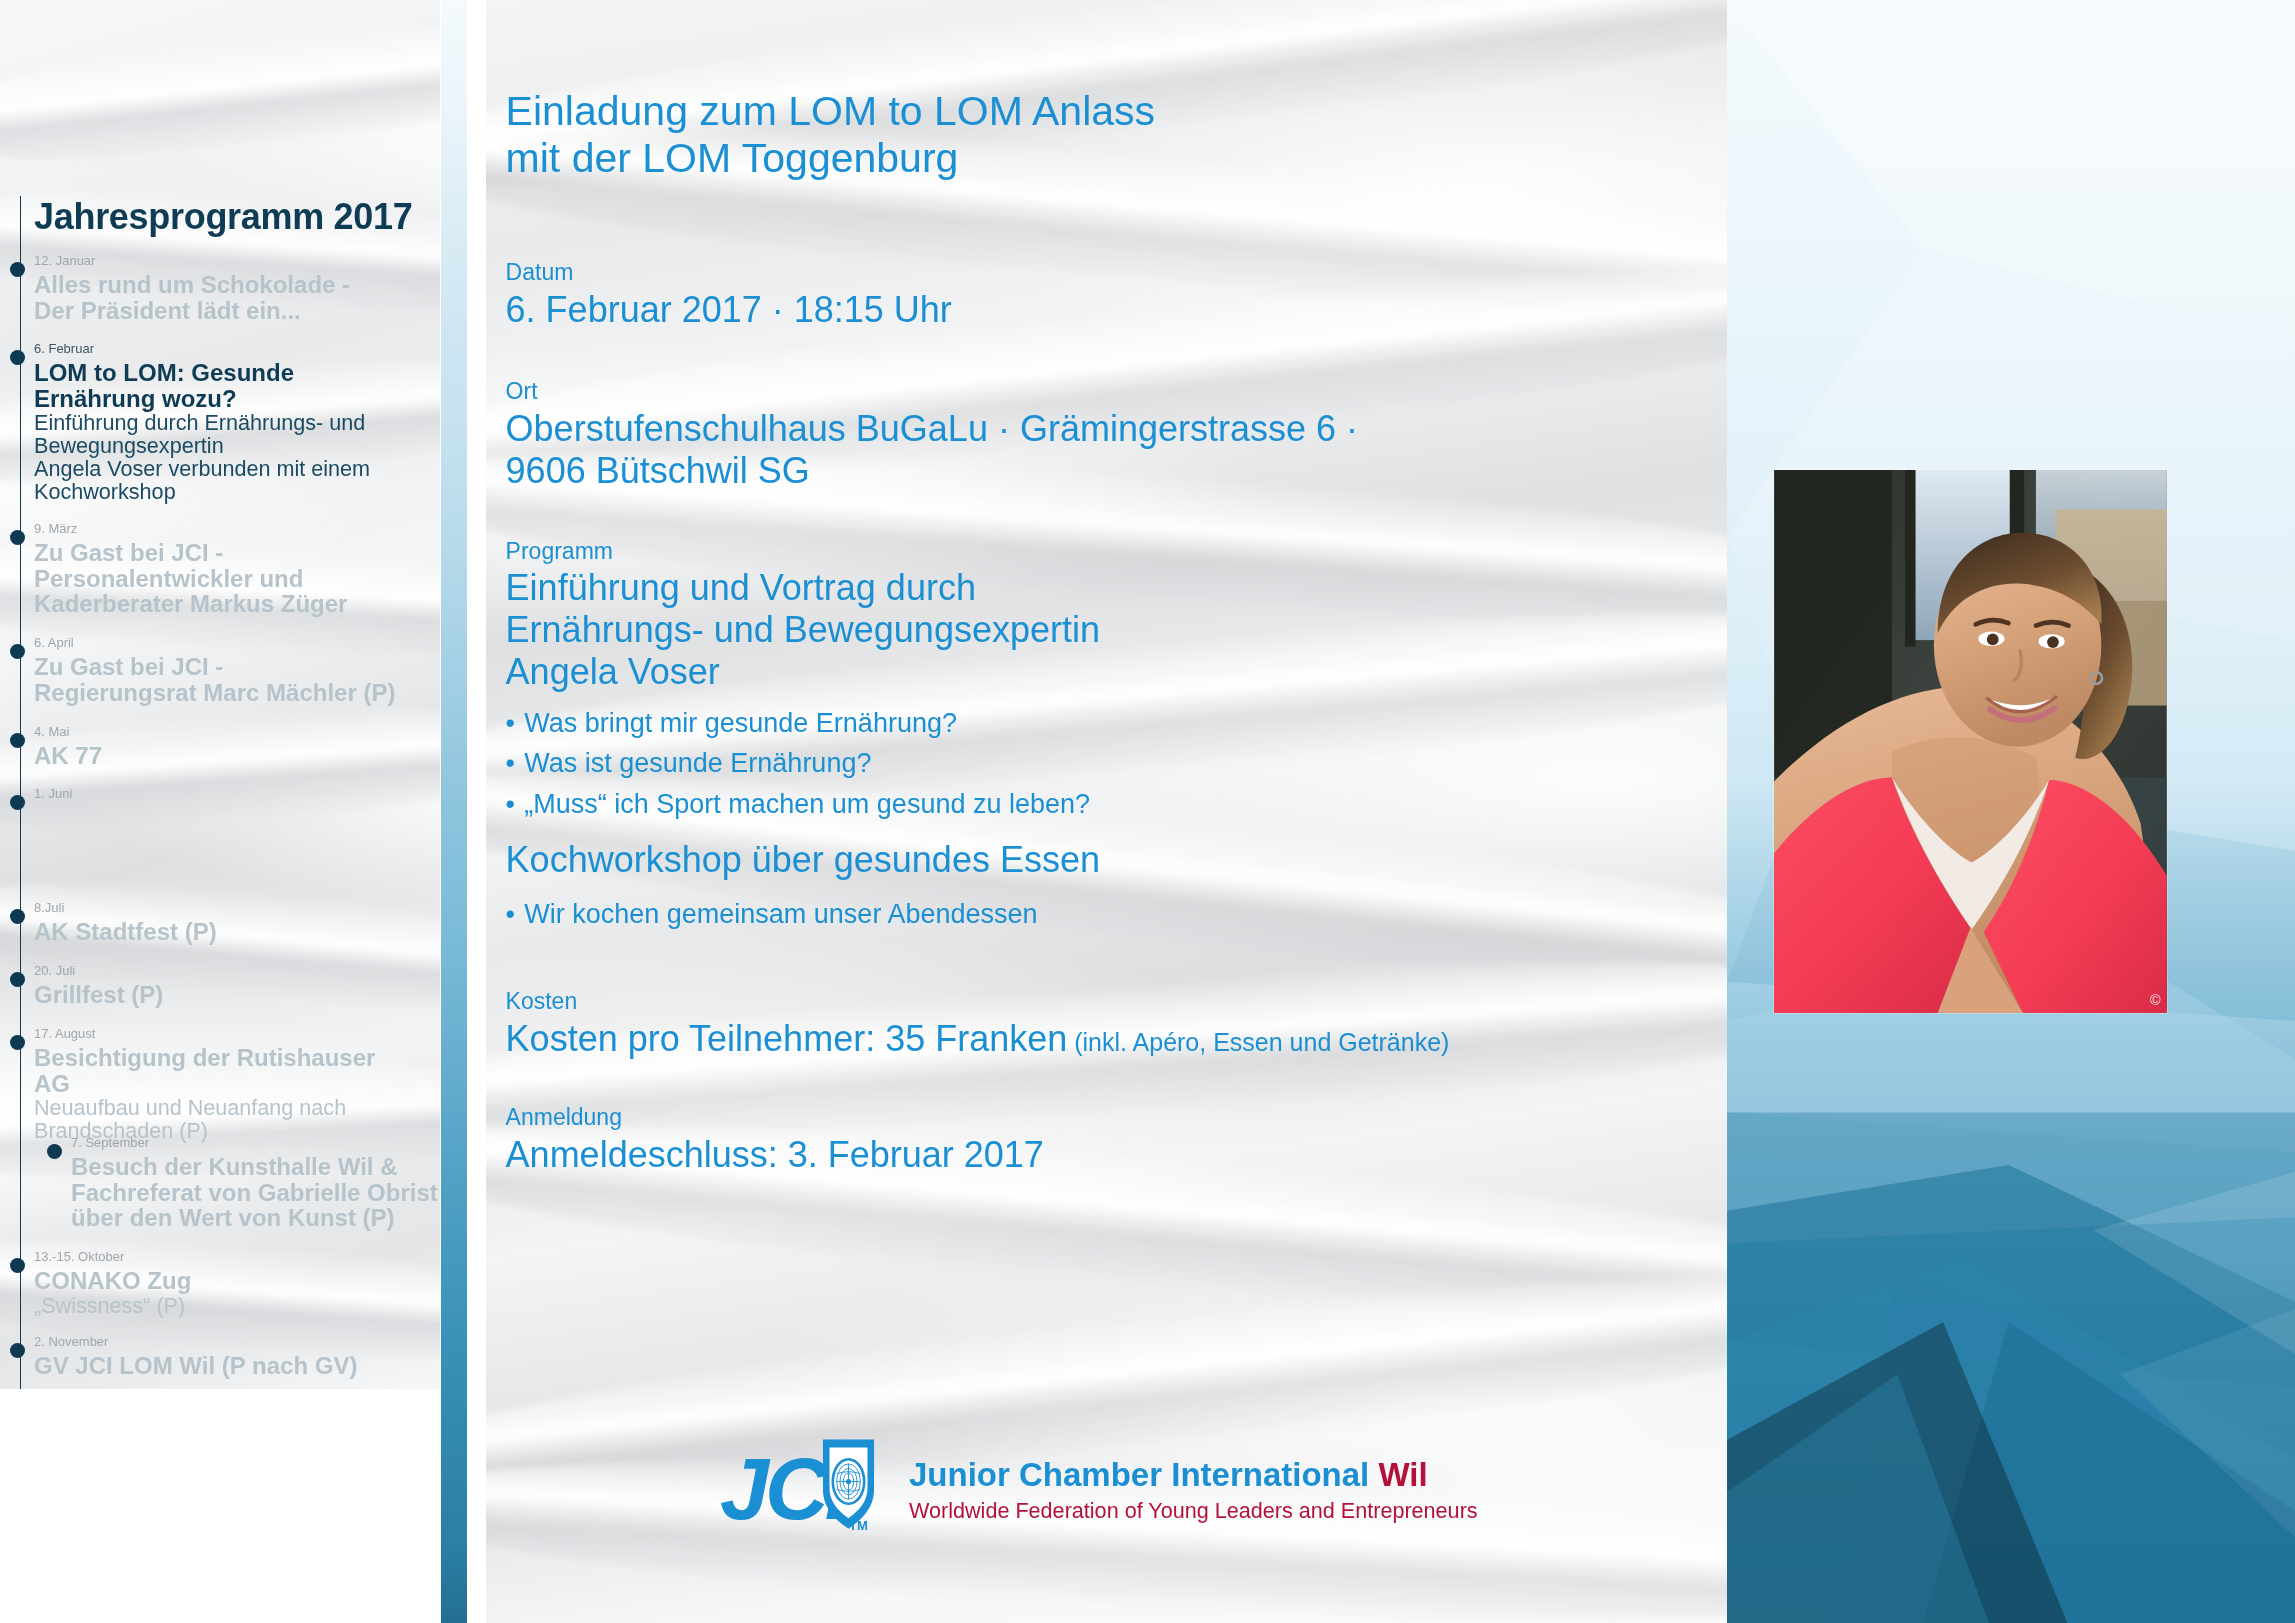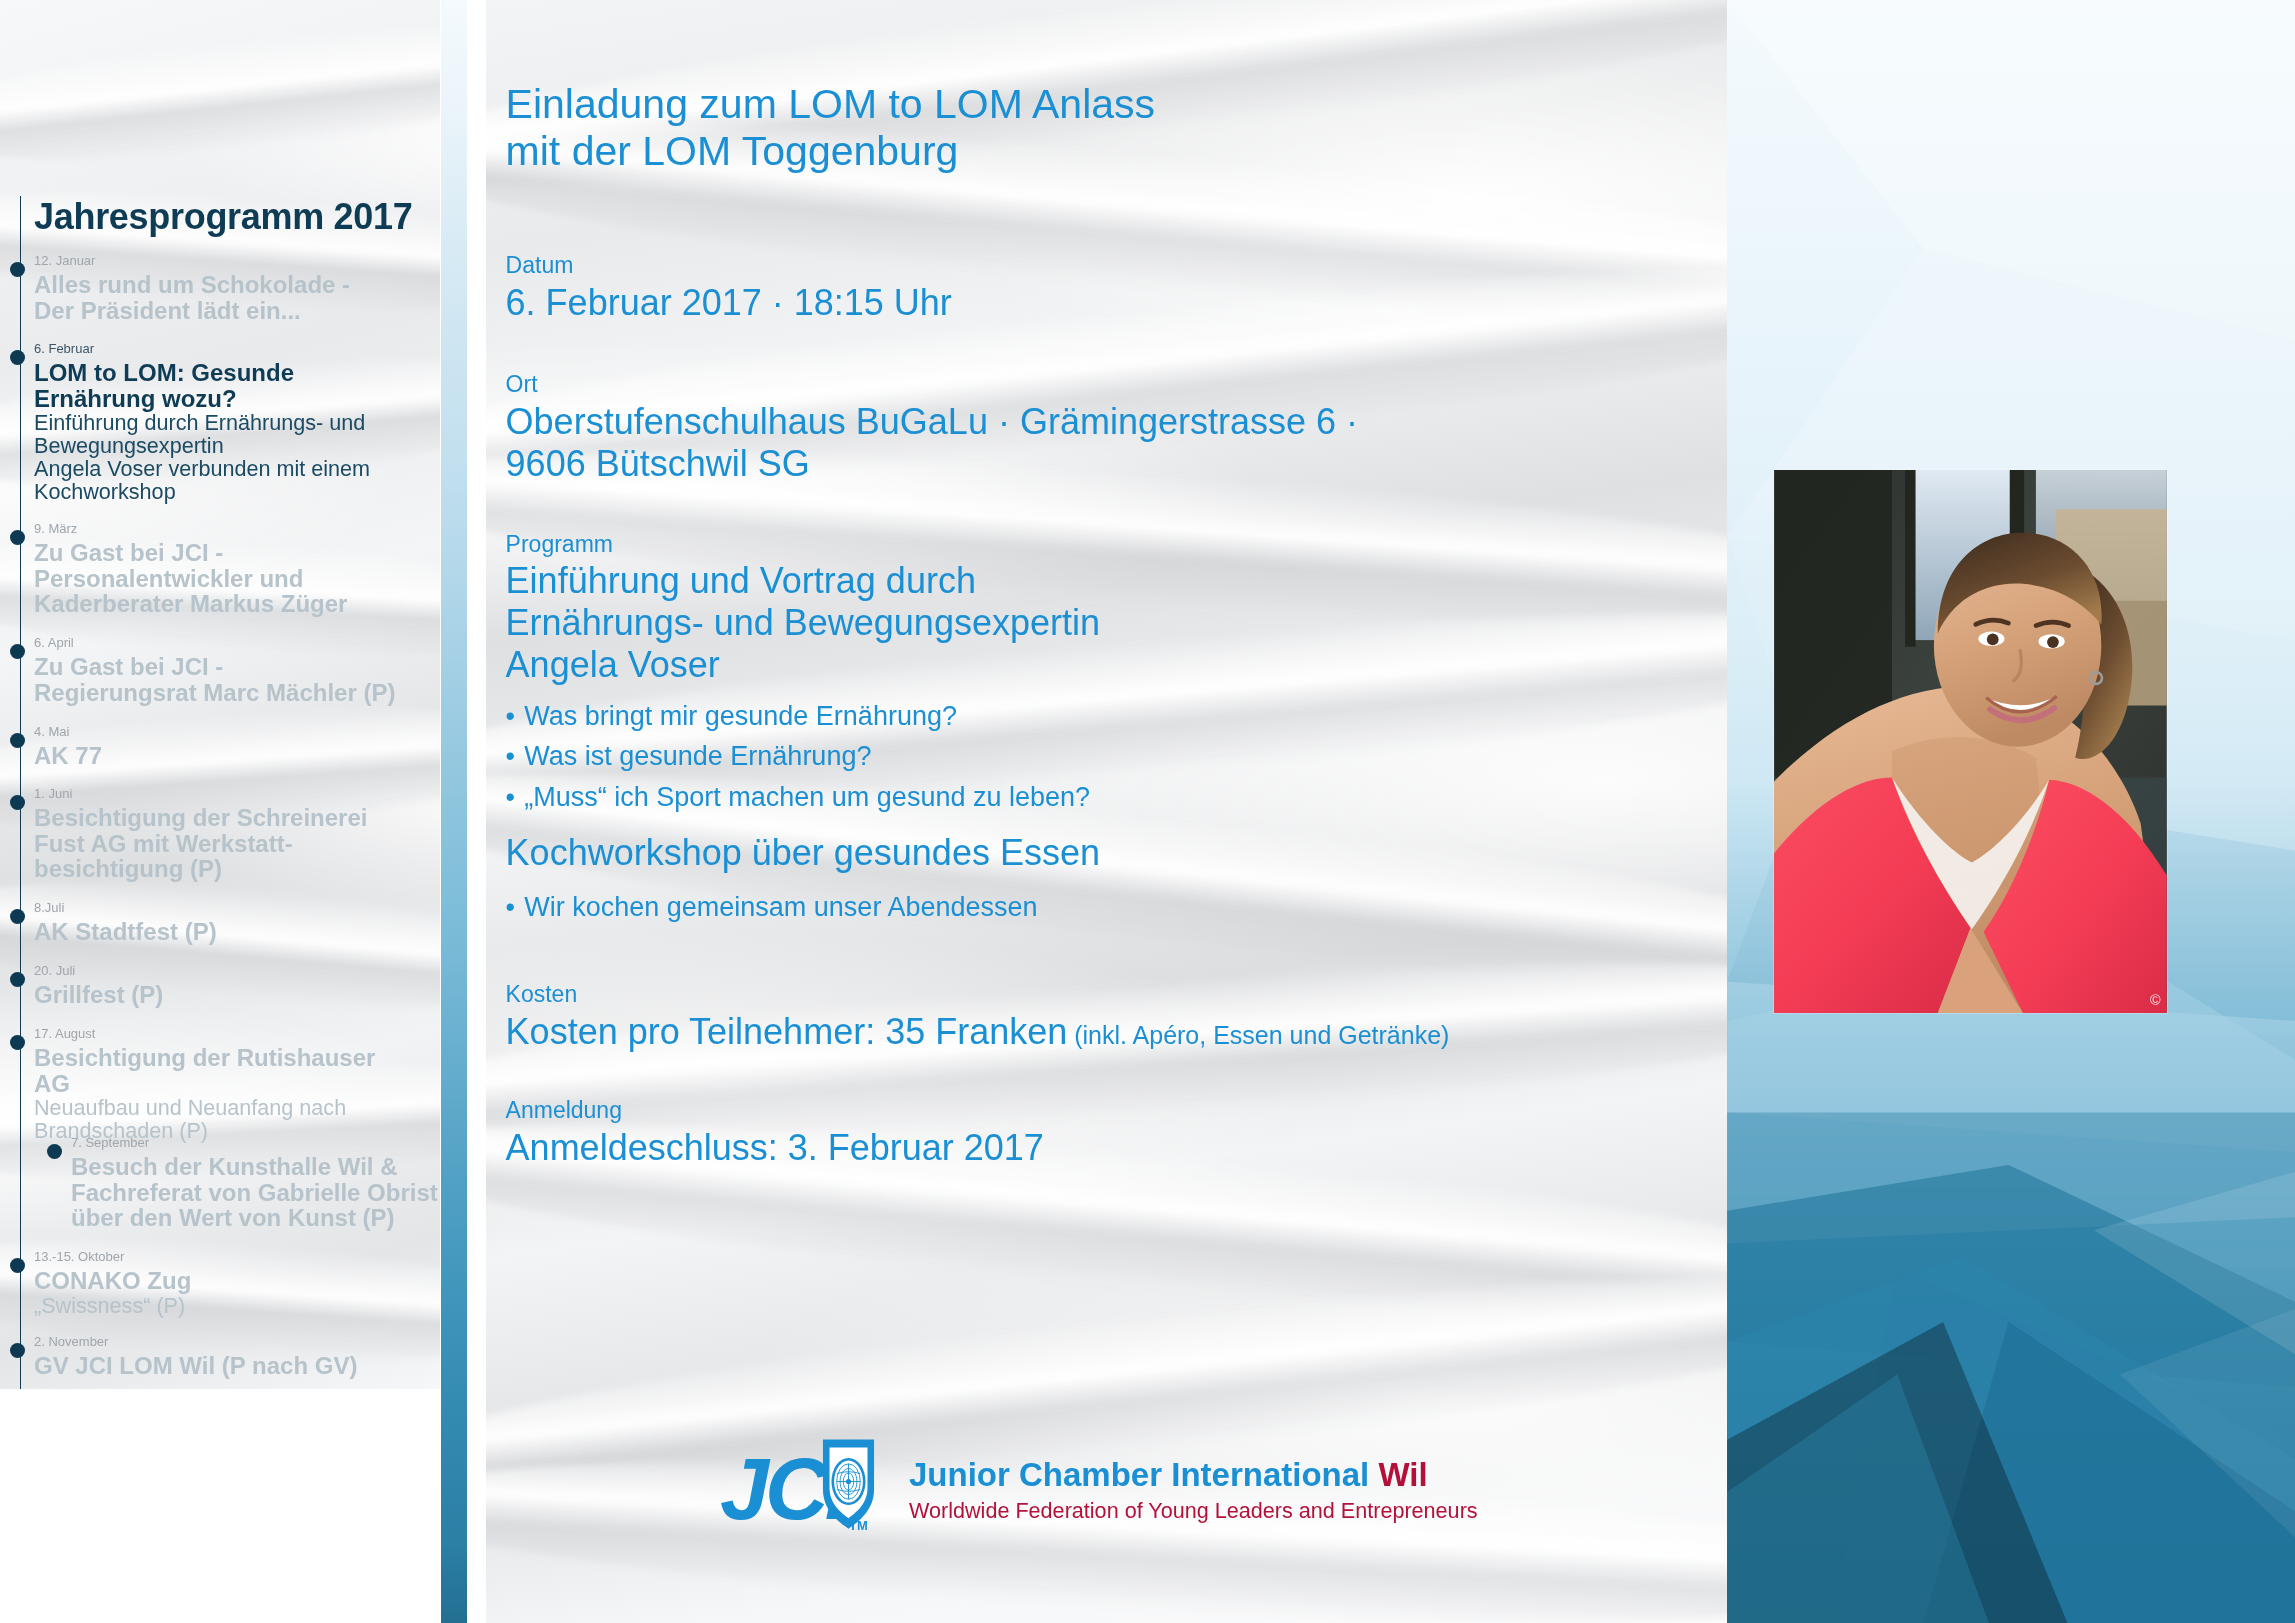--- a/index.html
+++ b/index.html
@@ -48,21 +48,21 @@
       radial-gradient(ellipse 916px 275px at 80% 12%, rgba(255,255,255,.92) 0%, rgba(255,255,255,0) 62%),
       radial-gradient(ellipse 982px 249px at 15% 30%, rgba(255,255,255,.8) 0%, rgba(255,255,255,0) 60%),
       radial-gradient(ellipse 1047px 281px at 90% 48%, rgba(255,255,255,.85) 0%, rgba(255,255,255,0) 60%),
       radial-gradient(ellipse 982px 262px at 20% 67%, rgba(255,255,255,.88) 0%, rgba(255,255,255,0) 60%),
       radial-gradient(ellipse 1113px 275px at 75% 86%, rgba(255,255,255,.9) 0%, rgba(255,255,255,0) 62%),
       linear-gradient(172deg,#f3f4f5 0%,#e9eaeb 14%,#f4f5f6 24%,#dfe0e2 36%,#f1f2f3 48%,#dddee0 60%,#f3f4f5 70%,#e1e2e4 82%,#f6f7f8 92%,#fbfbfc 100%);}
   #main .mwave{position:absolute;left:-10%;width:125%;height:137px;
     background:linear-gradient(180deg,rgba(255,255,255,0) 0%,rgba(255,255,255,.97) 40%,rgba(203,205,208,.5) 62%,rgba(255,255,255,0) 100%);
     border-radius:50%;filter:blur(3.3px);}
 
-  #main-content{position:absolute;left:0;top:5px;width:1241px;height:1303px;}
+  #main-content{position:absolute;left:0;top:12px;width:1241px;height:1303px;}
   h1.hd{position:absolute;left:0;margin:0;font-weight:400;font-size:41px;line-height:1.0;color:#1b8fd3;}
   .lbl{position:absolute;font-size:23px;line-height:1;color:#1b8fd3;font-weight:400;}
   .val{position:absolute;font-size:36px;line-height:1.12;color:#1b8fd3;font-weight:400;}
   .bul{position:absolute;font-size:27px;line-height:1;color:#1b8fd3;font-weight:400;}
   .bul::before{content:"\2022";margin-right:9.2px;}
   .sec-hd{position:absolute;font-size:36px;line-height:1;color:#1b8fd3;font-weight:400;}
   .small-in{font-size:25px;}
 
   
   #jci{position:absolute;left:234px;top:1450px;width:844px;height:85px;}
@@ -143,25 +143,20 @@
         <div class="ev" style="top: 725px;">
           <div class="dot"></div>
           <div class="date">4. Mai</div>
           <div class="ttl">
             <div>AK 77</div>
           </div>
         </div>
         <div class="ev" style="top: 787px;">
           <div class="dot"></div>
           <div class="date">1. Juni</div>
-          <div class="ttl">
-            <div>Besichtigung der Schreinerei</div>
-            <div>Fust AG mit Werkstatt-</div>
-            <div>besichtigung (P)</div>
-          </div>
         </div>
         <div class="ev" style="top: 901px;">
           <div class="dot"></div>
           <div class="date">8.Juli</div>
           <div class="ttl">
             <div>AK Stadtfest (P)</div>
           </div>
         </div>
         <div class="ev" style="top: 964px;">
           <div class="dot"></div>

